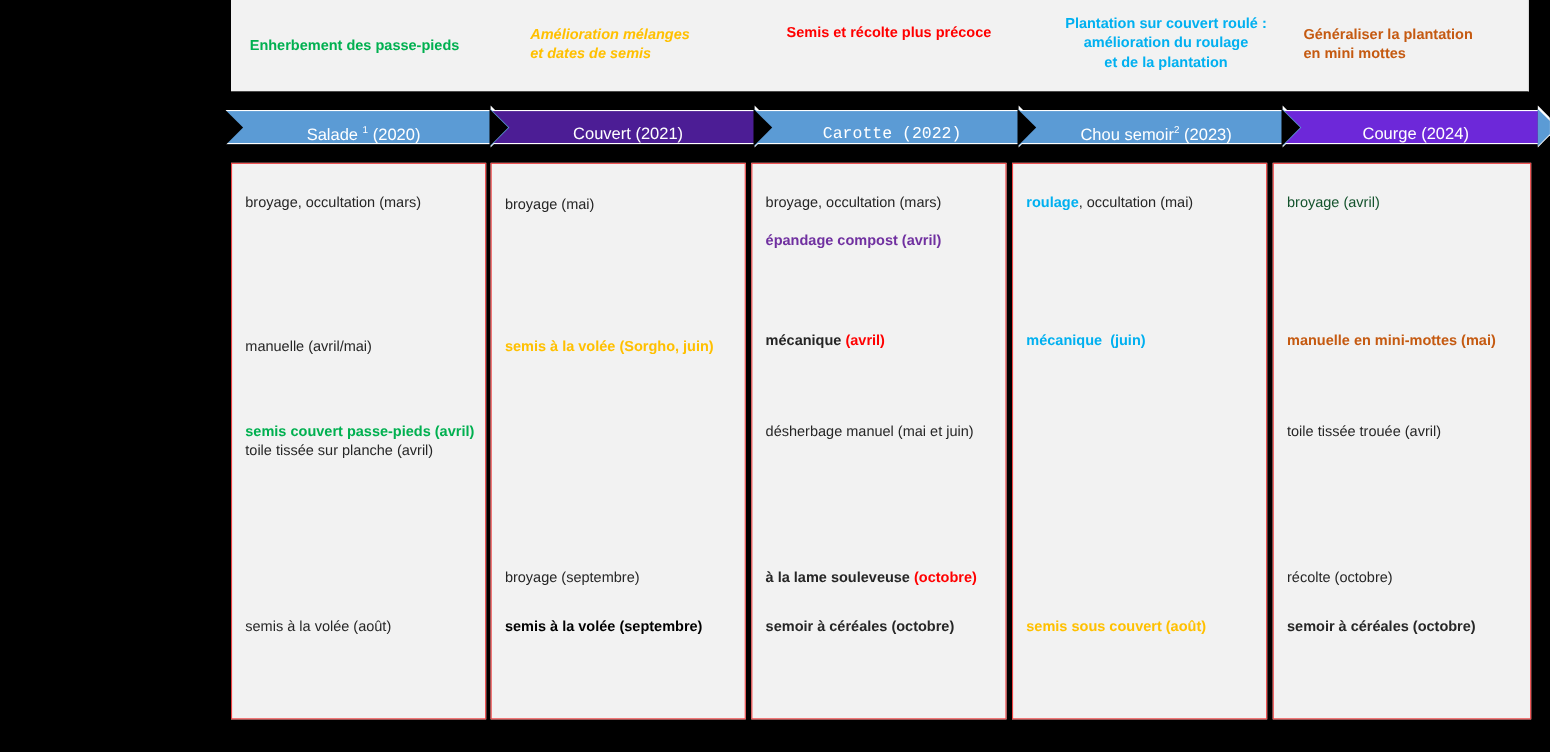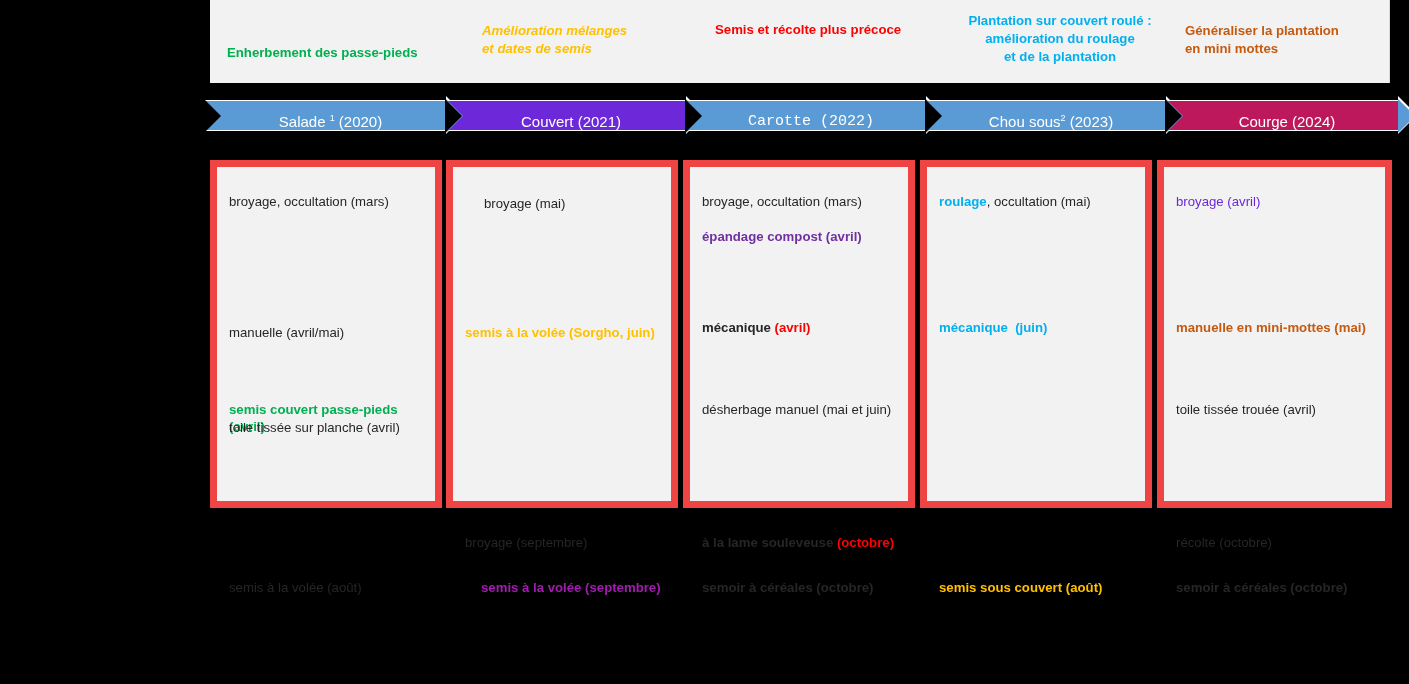--- a/index.html
+++ b/index.html
@@ -60,102 +60,102 @@
   .chev-outline{
     position:absolute;top:-4px;
     border-top:19.5px solid transparent;
     border-bottom:19.5px solid transparent;
     border-left:19px solid #ffffff;
     z-index:0;
   }
 
   
   .box{
-    position:absolute;top:160px;height:348px;
-    background:#f2f2f2;border:7px solid #ef4444;box-sizing:border-box;
+    position:absolute;top:148px;height:506px;
+    background:#f2f2f2;border:1px solid #ef4444;box-sizing:border-box;
   }
   .row{
     position:absolute;left:0;width:100%;box-sizing:border-box;
     font-size:13.2px;line-height:17px;color:#262626;
   }
   .row span{white-space:pre-wrap;}
   .b{font-weight:bold;}
 
   
   .box .row{padding-left:12px;padding-right:6px;}
 </style>
 </head>
 <body>
 
 <div id="root">
 
   <div class="objectives-band" id="objectives-band">
-      <div class="objective obj-0"><div style="color: rgb(0, 176, 80); margin-top: 12px;">Enherbement des passe-pieds</div></div>
+      <div class="objective obj-0"><div style="color: rgb(0, 176, 80);">Enherbement des passe-pieds</div></div>
       <div class="objective obj-1"><div style="color: rgb(255, 192, 0); font-style: italic;">Amélioration mélanges
 et dates de semis</div></div>
       <div class="objective obj-2"><div style="height: 18px;"></div><div style="color: rgb(255, 0, 0);">Semis et récolte plus précoce</div></div>
       <div class="objective obj-3"><div style="color: rgb(0, 176, 240);">Plantation sur couvert roulé :
 amélioration du roulage
  et de la plantation</div></div>
       <div class="objective obj-4"><div style="color: rgb(197, 90, 17);">Généraliser la plantation
 en mini mottes</div></div>
     </div>
 
   <div class="chevron-band" id="chevron-band">
       <div class="chev-outline" style="left: 241px;"></div>
       <div class="chev" style="left: 0px; width: 241px; background: rgb(91, 155, 213);">
         <span class="chev-label"><span>Salade </span><sup>1</sup><span> (2020)</span></span>
       </div>
       <div class="chev-outline" style="left: 481px;"></div>
-      <div class="chev" style="left: 241px; width: 240px; background: #6d28d9;">
+      <div class="chev" style="left: 241px; width: 240px; background: #4c1d95;">
         <span class="chev-label"><span>Couvert (2021)</span></span>
       </div>
       <div class="chev-outline" style="left: 721px;"></div>
       <div class="chev" style="left: 481px; width: 240px; background: rgb(91, 155, 213); font-family: Liberation Mono, monospace;">
         <span class="chev-label"><span>Carotte (2022)</span></span>
       </div>
       <div class="chev-outline" style="left: 961px;"></div>
       <div class="chev" style="left: 721px; width: 240px; background: rgb(91, 155, 213);">
-        <span class="chev-label"><span>Chou sous</span><sup>2</sup><span> (2023)</span></span>
+        <span class="chev-label"><span>Chou semoir</span><sup>2</sup><span> (2023)</span></span>
       </div>
       <div class="chev-outline" style="left: 1193px;"></div>
-      <div class="chev" style="left: 961px; width: 232px; background: #be185d;">
+      <div class="chev" style="left: 961px; width: 232px; background: #6d28d9;">
         <span class="chev-label"><span>Courge (2024)</span></span>
       </div>
     </div>
 
   <div id="columns-layer">
       <div class="box" style="left: 210px; width: 232px;">
         <div class="row" style="top: 26px;"><span style="color: rgb(38, 38, 38);">broyage, occultation (mars)</span></div>
         <div class="row" style="top: 157px;"><span style="color: rgb(38, 38, 38);">manuelle (avril/mai)</span></div>
         <div class="row" style="top: 234px;"><span class="b" style="color: rgb(0, 176, 80);">semis couvert passe-pieds (avril)</span></div>
         <div class="row" style="top: 252px;"><span style="color: rgb(38, 38, 38);">toile tissée sur planche (avril)</span></div>
         <div class="row" style="top: 412px;"><span style="color: rgb(38, 38, 38);">semis à la volée (août)</span></div>
       </div>
       <div class="box" style="left: 446px; width: 232px;">
-        <div class="row" style="top: 28px;"><span style="color: rgb(38, 38, 38); margin-left: 19px;">broyage (mai)</span></div>
+        <div class="row" style="top: 28px;"><span style="color: rgb(38, 38, 38);">broyage (mai)</span></div>
         <div class="row" style="top: 157px;"><span class="b" style="color: rgb(255, 192, 0);">semis à la volée (Sorgho, juin)</span></div>
         <div class="row" style="top: 367px;"><span style="color: rgb(38, 38, 38);">broyage (septembre)</span></div>
-        <div class="row" style="top: 412px;"><span class="b" style="color: #a21caf; margin-left: 16px;">semis à la volée (septembre)</span></div>
+        <div class="row" style="top: 412px;"><span class="b" style="color: #000000;">semis à la volée (septembre)</span></div>
       </div>
       <div class="box" style="left: 683px; width: 232px;">
         <div class="row" style="top: 26px;"><span style="color: rgb(38, 38, 38);">broyage, occultation (mars)</span></div>
         <div class="row" style="top: 61px;"><span class="b" style="color: rgb(112, 48, 160);">épandage compost (avril)</span></div>
         <div class="row" style="top: 152px;"><span class="b" style="color: rgb(38, 38, 38);">mécanique </span><span class="b" style="color: rgb(255, 0, 0);">(avril)</span></div>
         <div class="row" style="top: 234px;"><span style="color: rgb(38, 38, 38);">désherbage manuel (mai et juin)</span></div>
         <div class="row" style="top: 367px;"><span class="b" style="color: rgb(38, 38, 38);">à la lame souleveuse </span><span class="b" style="color: rgb(255, 0, 0);">(octobre)</span></div>
         <div class="row" style="top: 412px;"><span class="b" style="color: rgb(38, 38, 38);">semoir à céréales (octobre)</span></div>
       </div>
       <div class="box" style="left: 920px; width: 232px;">
         <div class="row" style="top: 26px;"><span class="b" style="color: rgb(0, 176, 240);">roulage</span><span style="color: rgb(38, 38, 38);">, occultation (mai)</span></div>
         <div class="row" style="top: 152px;"><span class="b" style="color: rgb(0, 176, 240);">mécanique  (juin)</span></div>
         <div class="row" style="top: 412px;"><span class="b" style="color: rgb(255, 192, 0);">semis sous couvert (août)</span></div>
       </div>
       <div class="box" style="left: 1157px; width: 235px;">
-        <div class="row" style="top: 26px;"><span style="color: #6d28d9;">broyage (avril)</span></div>
+        <div class="row" style="top: 26px;"><span style="color: #14532d;">broyage (avril)</span></div>
         <div class="row" style="top: 152px;"><span class="b" style="color: rgb(197, 90, 17);">manuelle en mini-mottes (mai)</span></div>
         <div class="row" style="top: 234px;"><span style="color: rgb(38, 38, 38);">toile tissée trouée (avril)</span></div>
         <div class="row" style="top: 367px;"><span style="color: rgb(38, 38, 38);">récolte (octobre)</span></div>
         <div class="row" style="top: 412px;"><span class="b" style="color: rgb(38, 38, 38);">semoir à céréales (octobre)</span></div>
       </div>
     </div>
 
 </div>
 
 </body></html>

